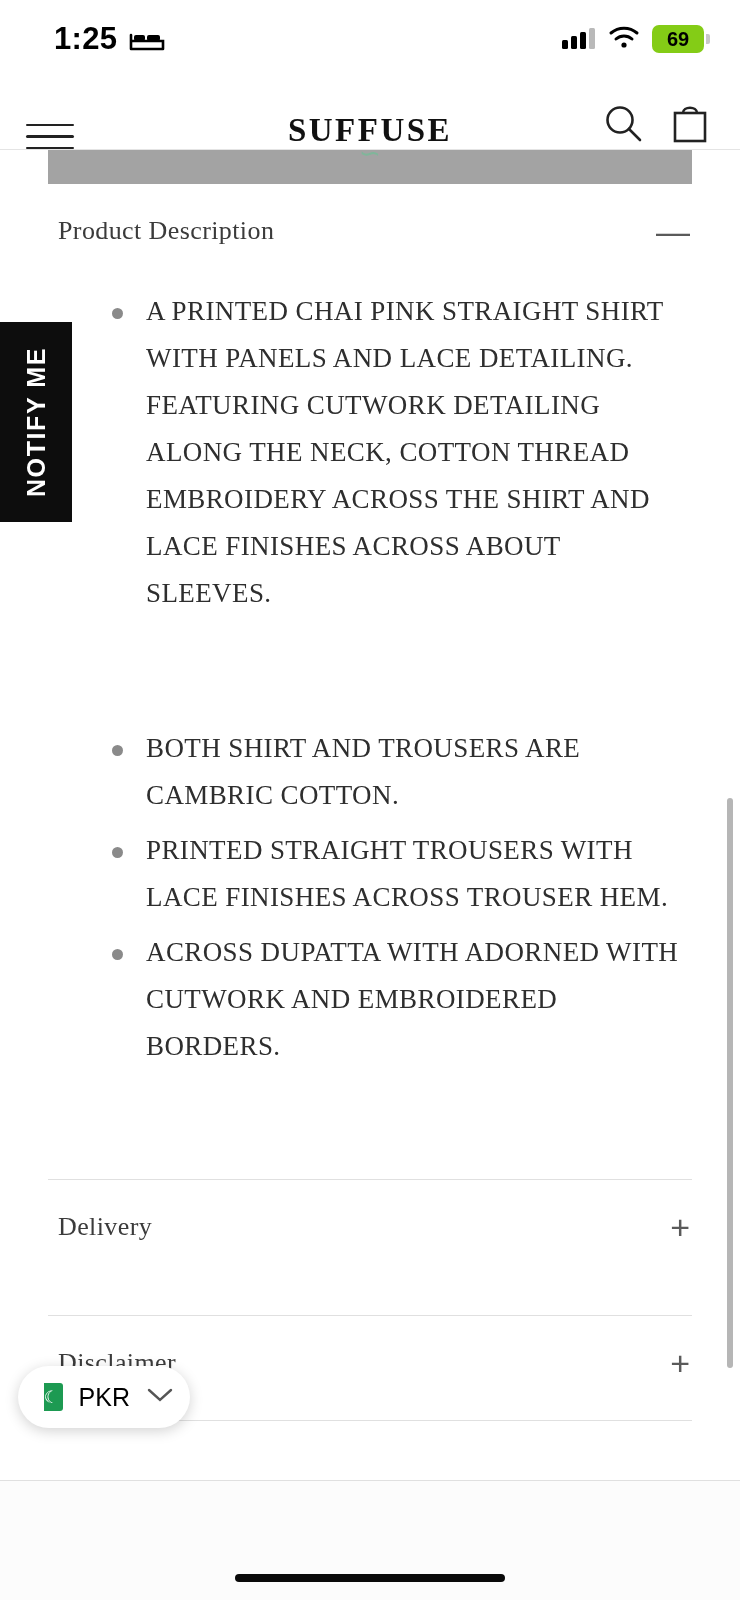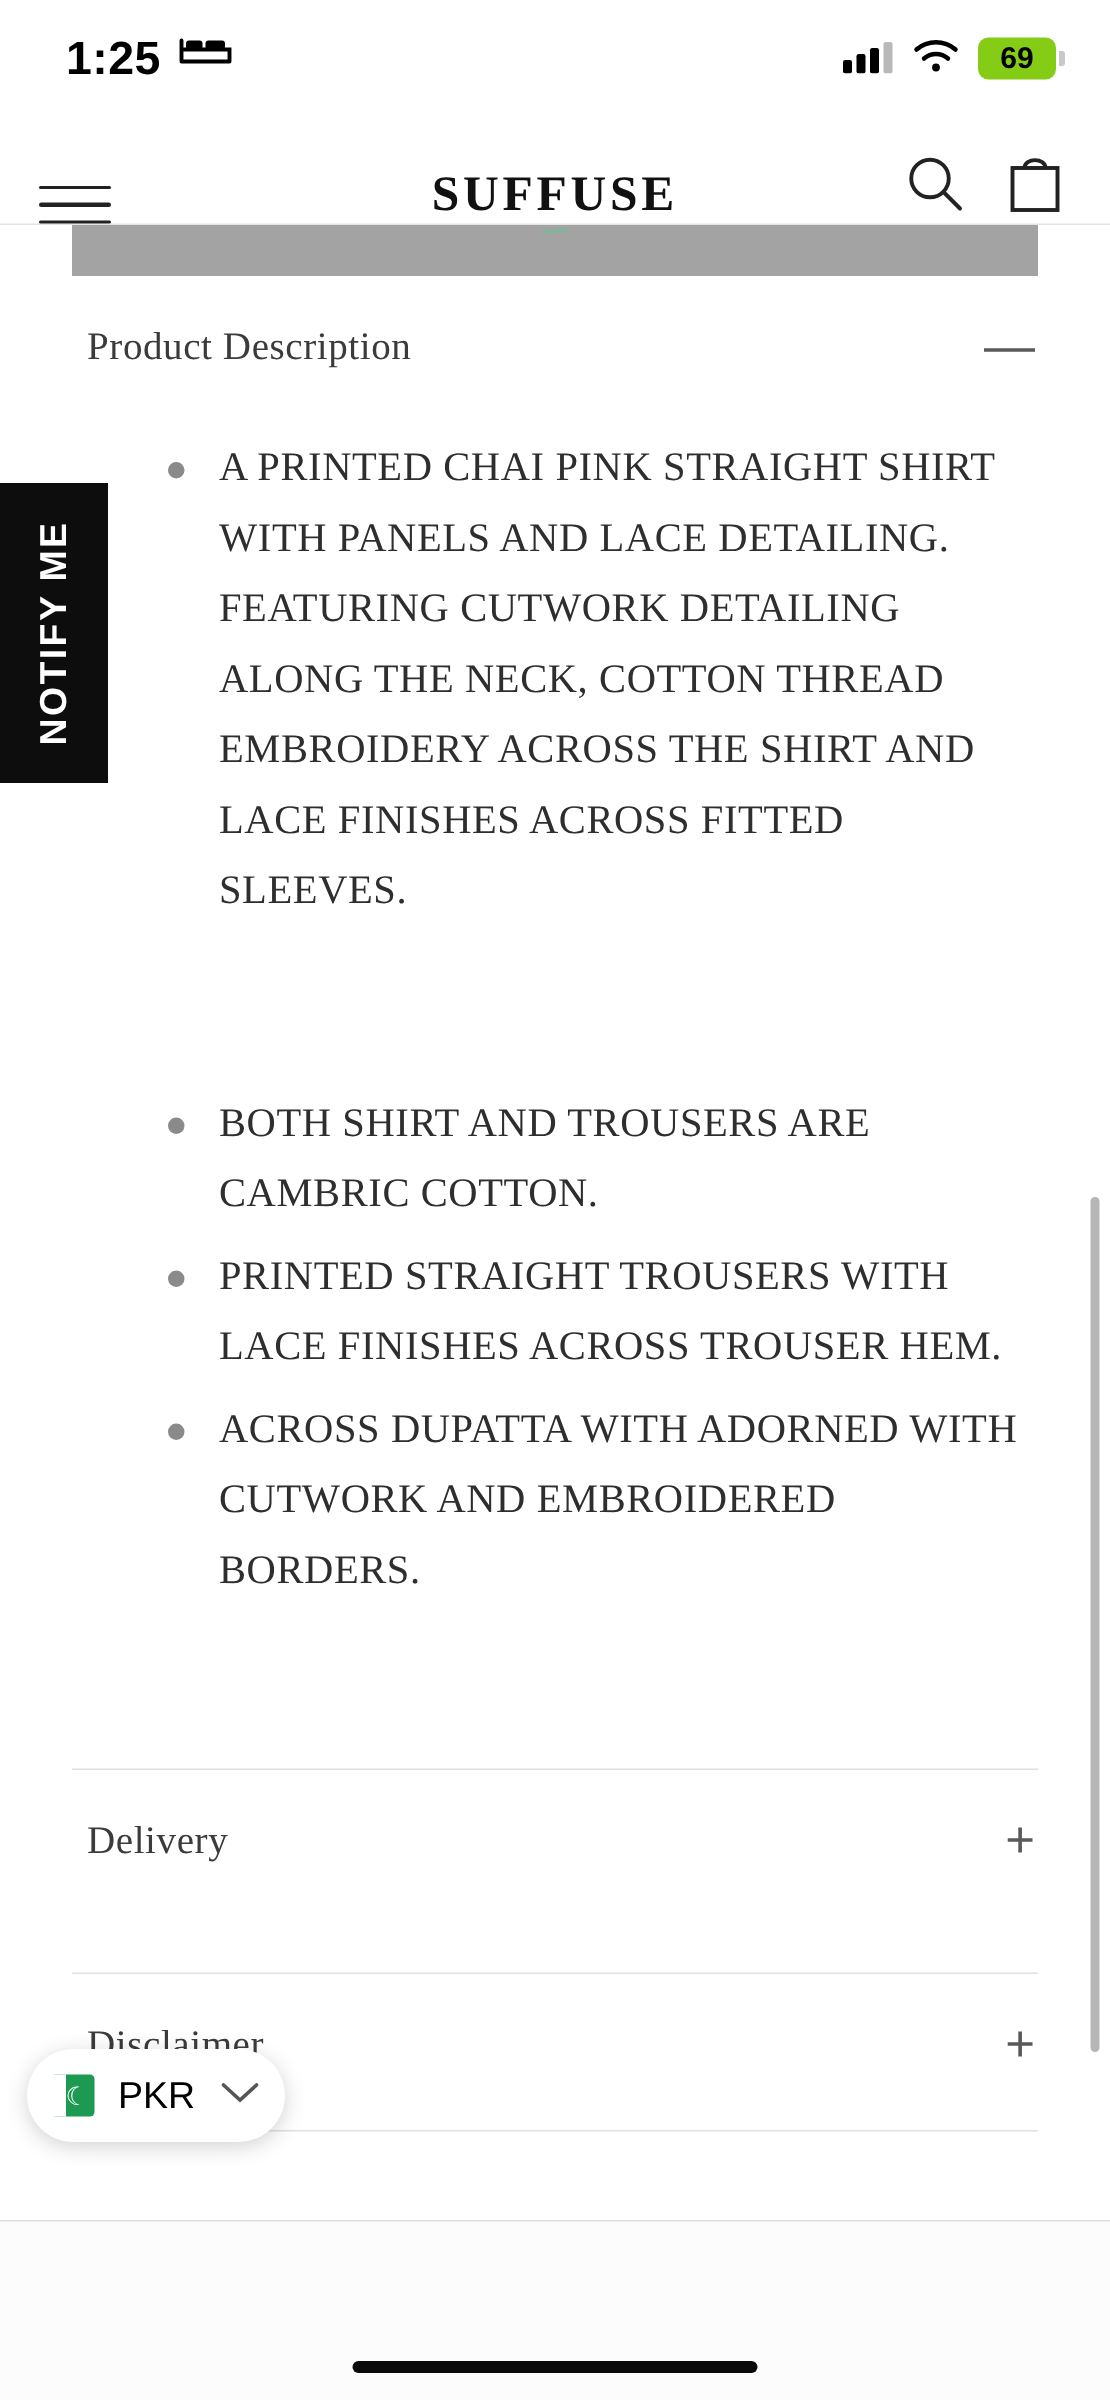--- a/index.html
+++ b/index.html
@@ -20,22 +20,23 @@
   .statusbar {
     position: relative;
     height: 78px;
     display: flex;
     align-items: center;
     justify-content: space-between;
     padding: 0 36px 0 44px;
   }
   .status-left {
     display: flex;
-    align-items: flex-start;
+    align-items: flex-end;
     gap: 12px;
+    margin-left: 10px;
   }
   .status-time {
     font-size: 31px;
     font-weight: 600;
     letter-spacing: 0.3px;
     color: #000;
     font-family: "Liberation Sans", sans-serif;
   }
   .status-right {
     display: flex;
@@ -371,21 +372,21 @@
 
     <div class="accordion">
 
       <div class="acc-row">
         <span class="acc-title">Product Description</span>
         <span class="acc-sign">—</span>
       </div>
 
       <div class="desc-body">
         <ul>
-          <li>A PRINTED CHAI PINK STRAIGHT SHIRT WITH PANELS AND LACE DETAILING. FEATURING CUTWORK DETAILING ALONG THE NECK, COTTON THREAD EMBROIDERY ACROSS THE SHIRT AND LACE FINISHES ACROSS FITTED SLEEVES.</li>
+          <li>A PRINTED CHAI PINK STRAIGHT SHIRT WITH PANELS AND LACE DETAILING. FEATURING CUTWORK DETAILING ALONG THE NECK, COTTON THREAD EMBROIDERY ACROSS THE SHIRT AND LACE FINISHES ACROSS ABOUT SLEEVES.</li>
         </ul>
         <div class="gap-block"></div>
         <ul>
           <li>BOTH SHIRT AND TROUSERS ARE CAMBRIC COTTON.</li>
           <li>PRINTED STRAIGHT TROUSERS WITH LACE FINISHES ACROSS TROUSER HEM.</li>
           <li>ACROSS DUPATTA WITH ADORNED WITH CUTWORK AND EMBROIDERED BORDERS.</li>
         </ul>
       </div>
 
       <div style="height:56px"></div>

